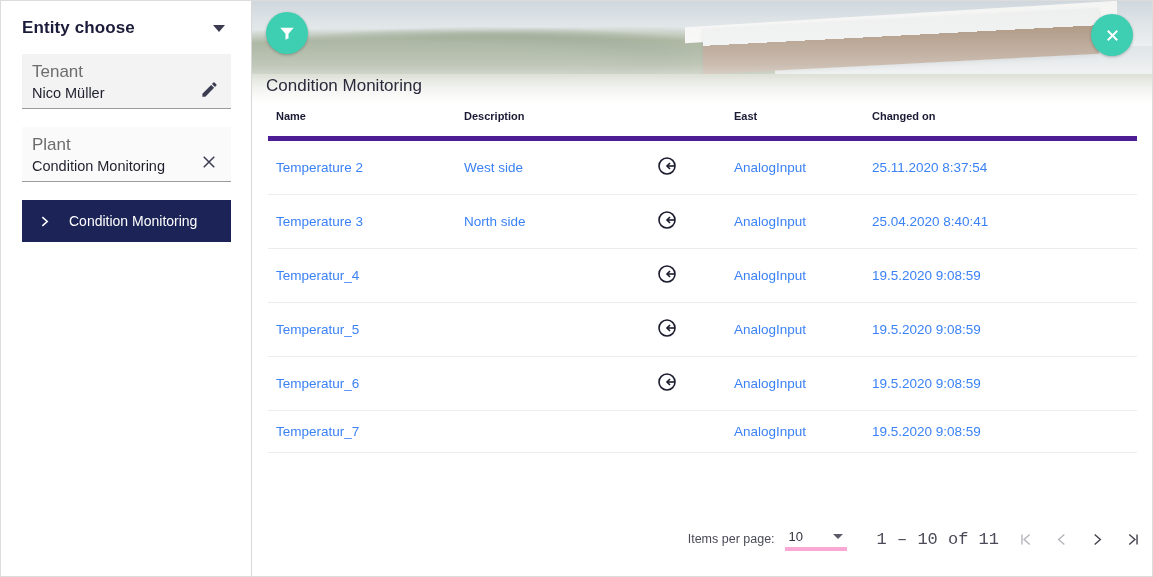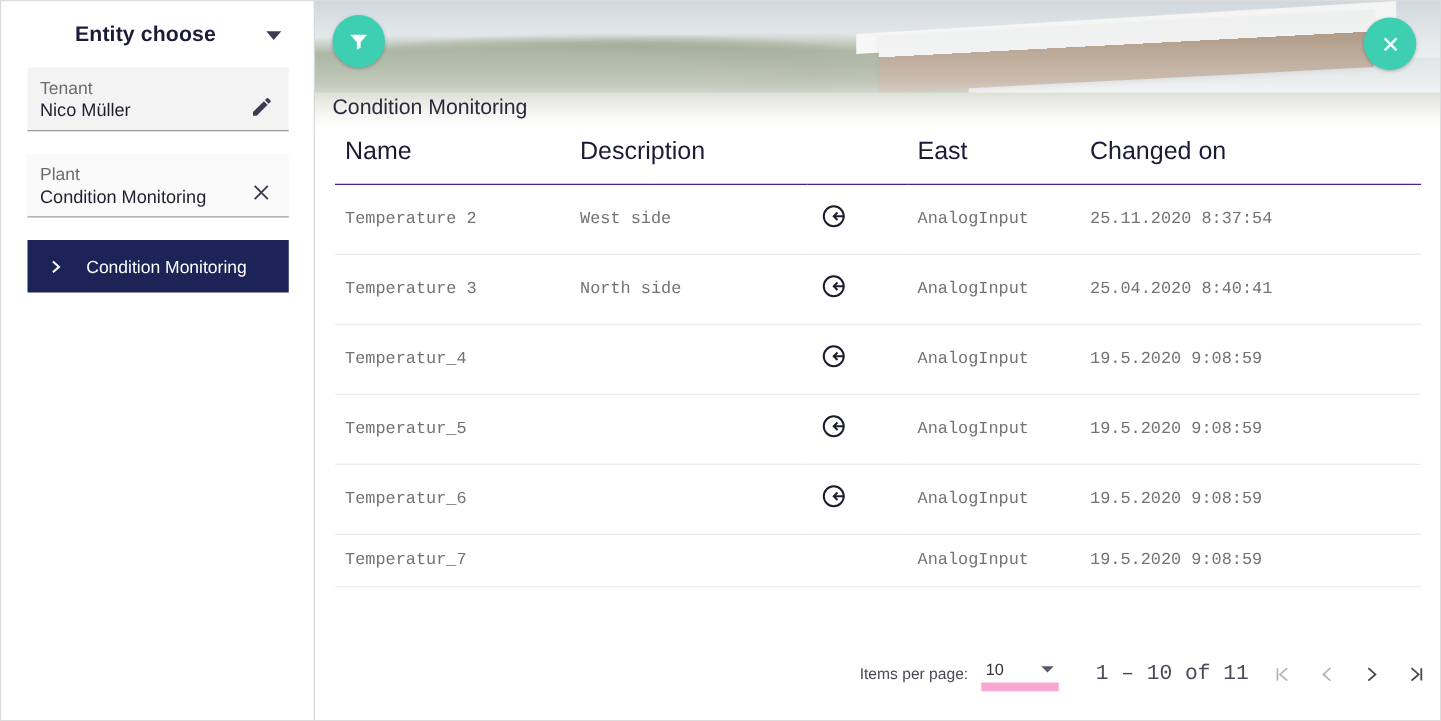--- a/index.html
+++ b/index.html
@@ -26,21 +26,20 @@
     border-right: 1px solid #d8d8d8;
     padding: 0;
     position: relative;
     flex: 0 0 252px;
   }
   .sidebar-header {
     display: flex;
     align-items: center;
     justify-content: space-between;
     padding: 18px 24px 10px 22px;
-    margin-left: 38px;
   }
   .sidebar-title {
     font-size: 17px;
     font-weight: bold;
     color: #1b1b3a;
     letter-spacing: .1px;
   }
   .caret-down {
     width: 0; height: 0;
     border-left: 6px solid transparent;
@@ -58,21 +57,21 @@
     align-items: flex-end;
     justify-content: space-between;
     min-height: 48px;
   }
   .field-card.plain {
     background: #fafafa;
     margin-top: 18px;
   }
   .field-text { display: flex; flex-direction: column; }
   .field-label {
-    font-size: 14px;
+    font-size: 17px;
     color: #6d6d6d;
     margin-bottom: 3px;
   }
   .field-value {
     font-size: 14.5px;
     color: #1f1f2e;
   }
   .icon-btn {
     border: none;
     background: transparent;
@@ -208,34 +207,33 @@
     height: 366px;
     overflow: hidden;
   }
   table {
     width: 100%;
     border-collapse: collapse;
     table-layout: fixed;
   }
   th {
     text-align: left;
-    font-size: 20px;
+    font-size: 11px;
     color: #1b1b35;
-    font-weight: normal;
+    font-weight: bold;
     padding: 6px 0 14px 8px;
-    border-bottom: 1px solid #4c1d95;
+    border-bottom: 5px solid #4c1d95;
   }
   td {
     font-size: 13.5px;
-    color: #737373;
+    color: #3b82f6;
     padding: 13px 0 13px 8px;
     border-bottom: 1px solid #ececec;
     white-space: nowrap;
     overflow: hidden;
-    font-family: Liberation Mono, monospace;
   }
   .col-name { width: 188px; }
   .col-desc { width: 190px; }
   .col-icon { width: 80px; }
   .col-type { width: 138px; }
   .col-changed { width: auto; }
   td.icon-cell { padding-left: 0; }
   .row-icon {
     display: inline-block;
     margin-left: 10px;
@@ -249,21 +247,21 @@
     bottom: 22px;
     display: flex;
     align-items: center;
     font-size: 12.5px;
     color: #4a4a58;
     gap: 0;
   }
   .pg-label { margin-right: 10px; }
   .pg-select {
     display: flex; align-items: center;
-    border-bottom: 7px solid #f9a8d4;
+    border-bottom: 4px solid #f9a8d4;
     padding: 2px 4px 3px 4px;
     min-width: 62px;
     justify-content: space-between;
     cursor: pointer;
     margin-right: 30px;
   }
   .pg-select .val { font-size: 13px; color: #33333f; }
   .pg-arrow {
     width: 0; height: 0;
     border-left: 5px solid transparent;

